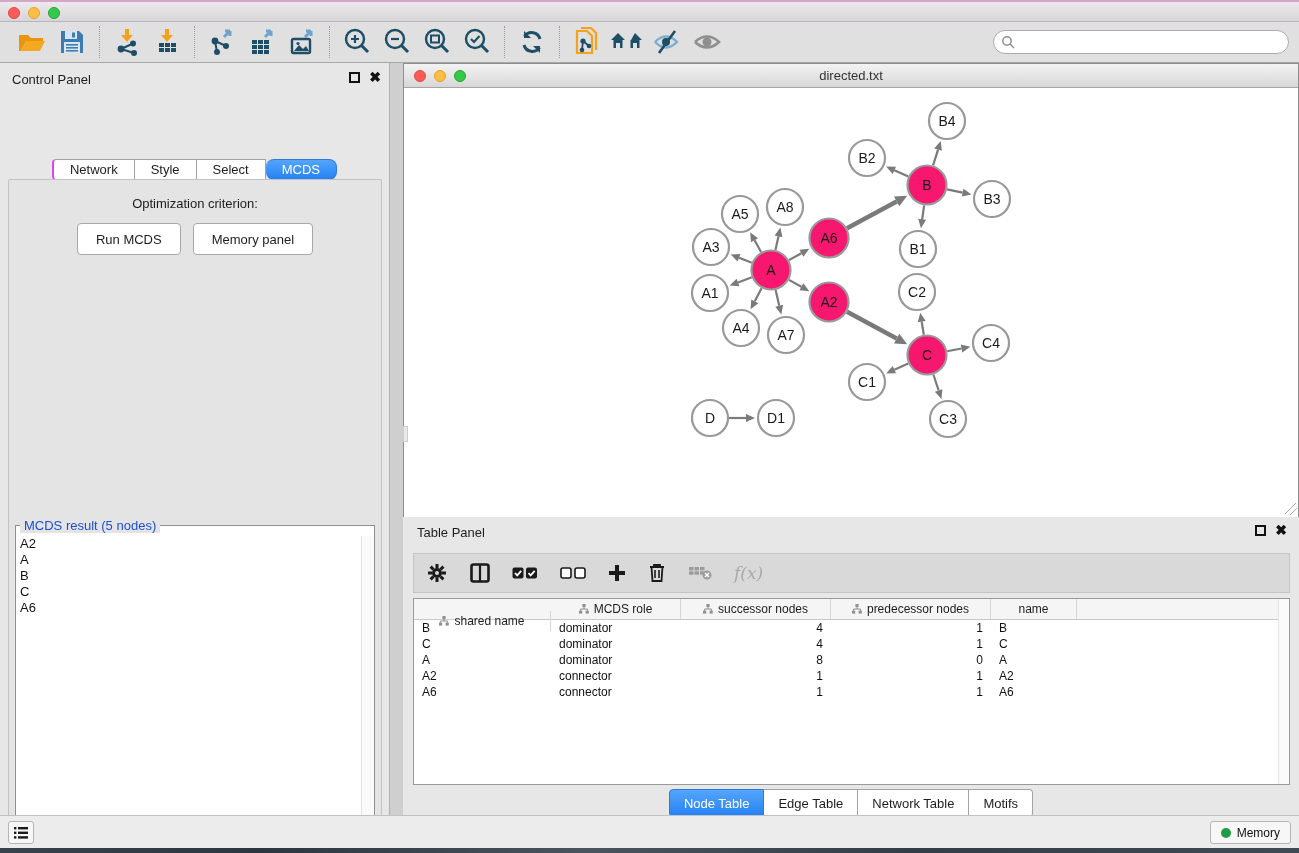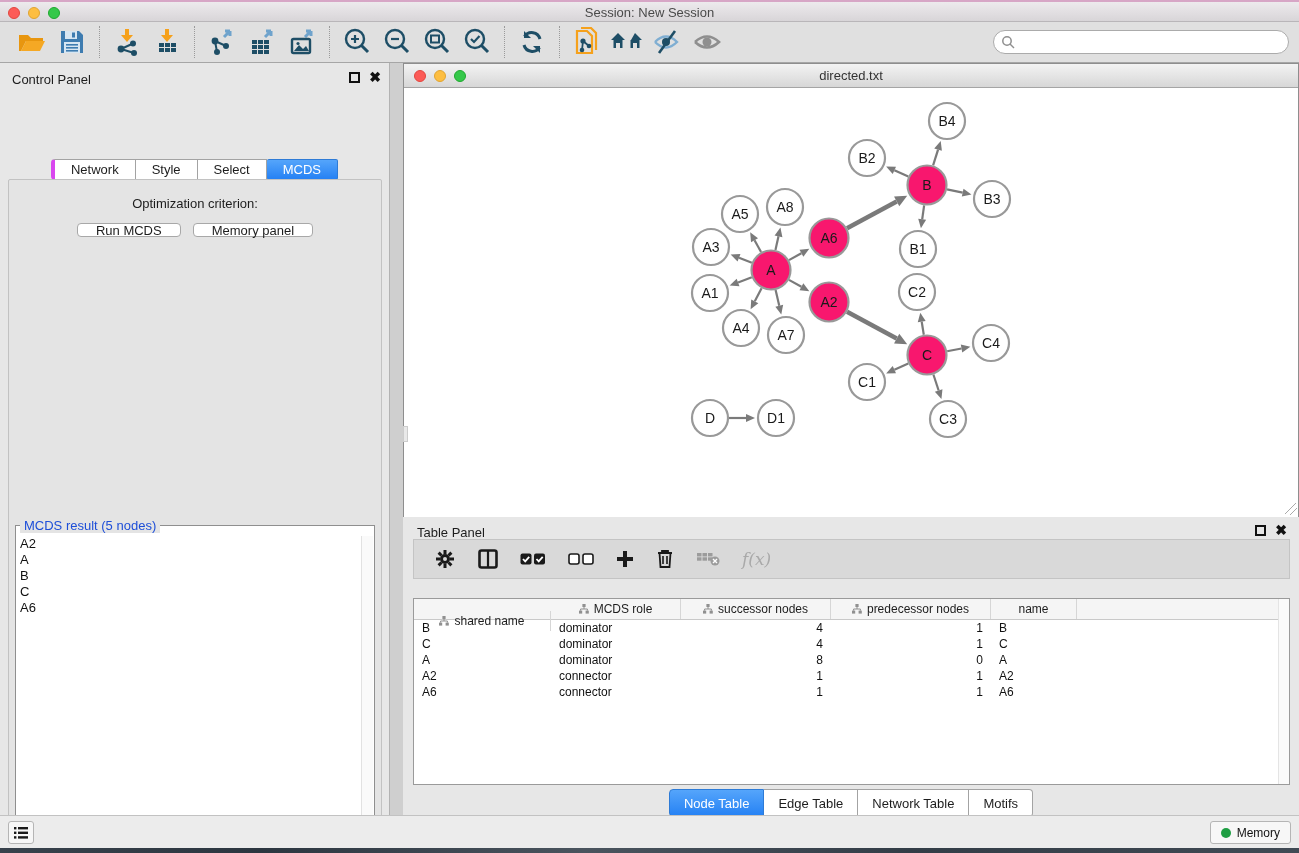--- a/index.html
+++ b/index.html
@@ -51,45 +51,45 @@
   .cp-header{ position:relative; height:30px; }
   .cp-title{ position:absolute; left:12px; top:9px; font-size:13px; color:#1d1d1d; }
   .panel-btns{ position:absolute; right:8px; top:9px; display:flex; gap:9px; align-items:center;}
   .float-box{ width:11px; height:11px; border:2px solid #111; }
   .close-x{ font-size:14px; font-weight:bold; color:#111; line-height:11px; }
   .cp-tabs{ position:absolute; left:0; top:96px; width:100%; display:flex; justify-content:center; }
   .ctab{
     height:21px; padding:0 16px; background:#fff; border:1px solid #A3A3A3;
     border-left:none; font-size:13px; color:#1d1d1d; display:flex; align-items:center;
   }
-  .ctab:first-child{ border-left:4px solid #d946ef; border-radius:4px 0 0 4px; }
+  .ctab:first-child{ border-left:2px solid #d946ef; border-radius:4px 0 0 4px; }
   .ctab:last-child{ border-radius:0 4px 4px 0; }
   .ctab.active{
-    background:linear-gradient(#55A5FB,#2581F4); color:#fff; border-color:#2E7BD6; border-radius:2px;
+    background:linear-gradient(#55A5FB,#2581F4); color:#fff; border-color:#2E7BD6; border-radius:8px;
   }
   .cp-inner{
     position:absolute; left:8px; top:116px; width:374px; height:690px;
     background:#E4E4E4; border:1px solid #C2C2C2; border-radius:2px;
   }
   .opt-label{ text-align:center; margin-top:16px; font-size:13px; color:#1d1d1d; }
   .dropdown{
     position:relative; margin:8px auto 0; width:312px; height:24px; background:#fff;
     border:1px solid #ABABAB; border-radius:4px; display:flex; align-items:center;
     font-size:13px; color:#1d1d1d; padding-left:8px;
   }
   .dd-stepper{
     position:absolute; right:0; top:-1px; width:21px; height:24px; border-radius:0 4px 4px 0;
     background:linear-gradient(#68B1F9,#2F80F0); display:flex; flex-direction:column;
     align-items:center; justify-content:center; gap:2px;
   }
   .dd-stepper .up{ width:0;height:0;border-left:4px solid transparent;border-right:4px solid transparent;border-bottom:5px solid #fff;}
   .dd-stepper .down{ width:0;height:0;border-left:4px solid transparent;border-right:4px solid transparent;border-top:5px solid #fff;}
   .btn-row{ display:flex; justify-content:center; gap:12px; margin-top:12px;}
   .pbtn{
-    height:14px; padding:0 18px; background:#fff; border:1px solid #A8A8A8; border-radius:4px;
+    height:32px; padding:0 18px; background:#fff; border:1px solid #A8A8A8; border-radius:4px;
     font-size:13px; color:#1d1d1d; display:flex; align-items:center;
   }
   .result-box{
     position:absolute; left:6px; top:345px; width:360px; height:331px;
     border:1px solid #8F8F8F; background:#fff;
   }
   .result-label{
     position:absolute; left:4px; top:-8px; background:#E4E4E4; padding:0 4px;
     font-size:13px; color:#1d4ed8;
   }
@@ -113,23 +113,23 @@
   .resize-grip{ position:absolute; right:1px; bottom:1px; width:12px; height:12px;
     background:linear-gradient(135deg, transparent 45%, #AAA 45%, #AAA 50%, transparent 50%, transparent 70%, #AAA 70%, #AAA 75%, transparent 75%);}
 
   
   .table-panel{
     position:absolute; left:403px; top:517px; width:896px; height:298px; background:#E7E7E7;
   }
   .tp-header{ position:relative; height:28px;}
   .tp-title{ position:absolute; left:14px; top:8px; font-size:13px; color:#1d1d1d;}
   .tp-toolbar{
-    position:absolute; left:10px; top:22px; width:877px; height:40px;
+    position:absolute; left:10px; top:36px; width:877px; height:40px;
     background:#D9D9D9; border:1px solid #C4C4C4;
-    display:flex; align-items:center; gap:22px; padding-left:20px;
+    display:flex; align-items:center; gap:22px; padding-left:12px;
   }
   .tp-tool{ display:flex; align-items:center; justify-content:center; }
   .fx{ font-family:"DejaVu Serif", serif; font-style:italic; font-size:17px; color:#A9A9A9;}
   .data-table{
     position:absolute; left:10px; top:81px; width:877px; height:187px;
     background:#fff; border:1px solid #9A9A9A; overflow:hidden;
   }
   .thead{ display:flex; height:21px; border-bottom:1px solid #C9C9C9; background:#F5F5F5;}
   .th{ position:relative; display:flex; align-items:center; justify-content:center; gap:5px;
        font-size:12px; color:#1d1d1d; border-right:1px solid #D6D6D6; height:100%;}
@@ -168,21 +168,20 @@
 </style>
 </head>
 <body>
 
 <div class="titlebar">
   <div class="lights">
     <div class="light red"></div>
     <div class="light yellow"></div>
     <div class="light green"></div>
   </div>
-  <div class="title">Session: New Session</div>
 </div>
 
 <div class="toolbar">
   <div class="tbtn">
     <svg width="30" height="26" viewBox="0 0 30 26">
         <path d="M2 6 h9 l3 3 h12 v3 H9 L4 22 H2 z" fill="#E8960F"></path>
         <path d="M9 12 h19 l-5 10 H4 z" fill="#F5A824"></path>
       </svg>
   </div>
   <div class="tbtn">

